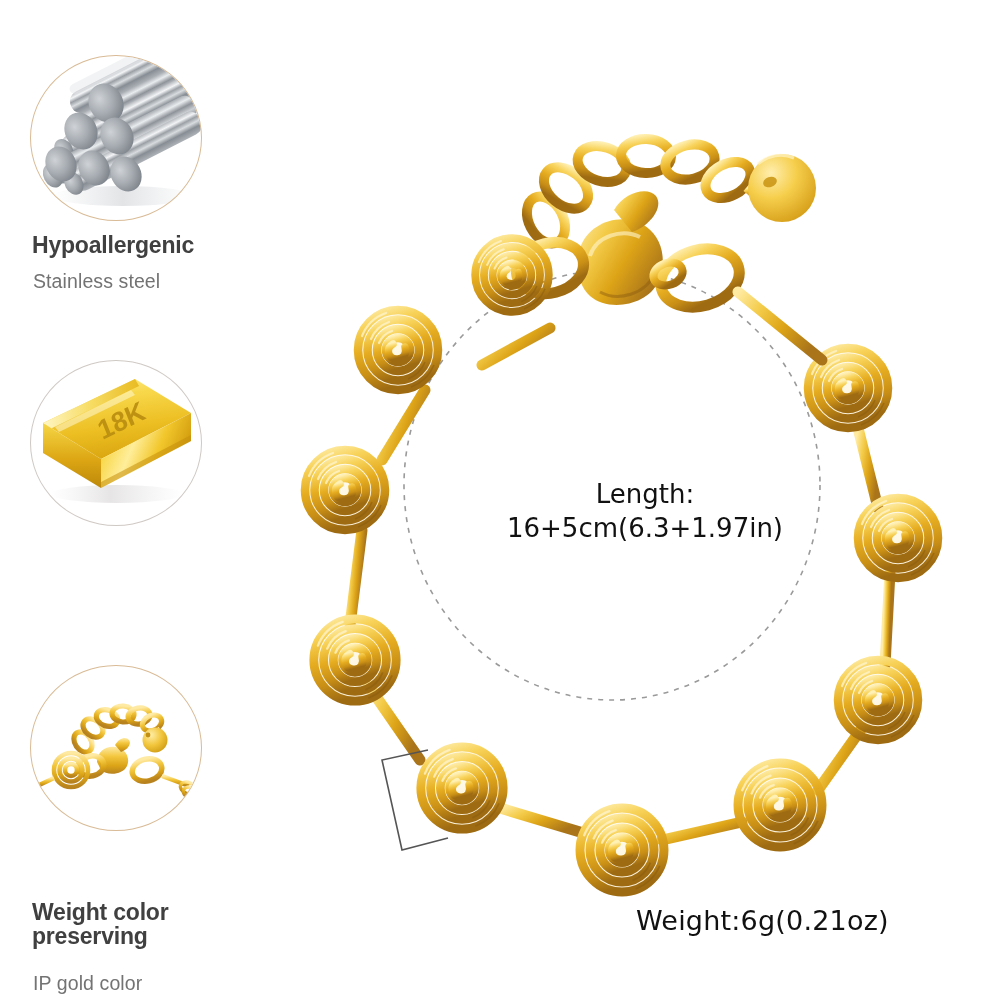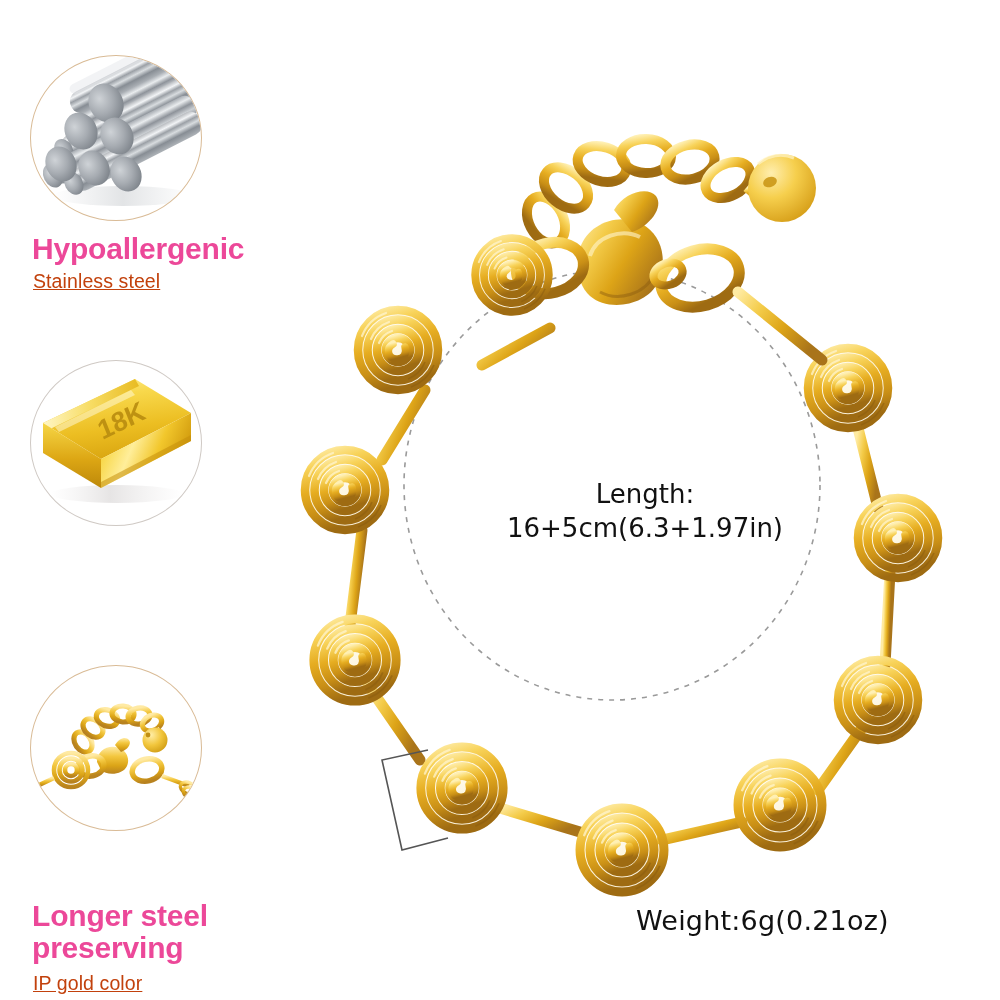--- a/index.html
+++ b/index.html
@@ -40,34 +40,33 @@
     box-sizing: border-box;
     overflow: hidden;
     background: #ffffff;
   }
   .feature-circle.gray-ring { border-color: #cfc9c4; }
   .feature-circle.tan-ring  { border-color: #d9bb96; }
 
   .feature-title {
     position: absolute;
     left: 32px;
-    font-size: 30px;
+    font-size: 23px;
     font-weight: bold;
-    color: #ec4899;
+    color: #404040;
     line-height: 1.05;
     letter-spacing: -0.2px;
     white-space: pre-line;
   }
   .feature-sub {
     position: absolute;
     left: 33px;
     font-size: 19.5px;
-    color: #c2410c;
+    color: #737373;
     letter-spacing: 0.1px;
-    text-decoration: underline;
   }
 
   
   #product {
     position: absolute;
     left: 250px;
     top: 60px;
     width: 750px;
     height: 880px;
   }
@@ -222,21 +221,21 @@
           <path d="M70,98 L160,52 L160,80 L70,127 Z" fill="url(#barFront)"></path>
 
           <path d="M70,121 L160,74 L160,80 L70,127 Z" fill="#c48e0b" opacity=".55"></path>
 
           <path d="M24,66 L100,29 L104,34 L28,71 Z" fill="#fffbe0" opacity=".5"></path>
 
           <text x="98" y="66" font-family="Liberation Sans, sans-serif" font-size="27" font-weight="bold" fill="#bb8f11" opacity=".95" transform="rotate(-26 98 66) skewX(-4)" text-anchor="middle">18K</text>
         </svg>
       </div>
     </div>
-    <div class="feature-title" style="top:540px;">Longer steel
+    <div class="feature-title" style="top:540px;">Weight color
 preserving</div>
     <div class="feature-sub" style="top:612px;">IP gold color</div>
   </div>
 
   <div class="feature" style="top:665px;">
     <div class="feature-icon-wrap">
       <div class="feature-circle tan-ring">
         <svg width="172" height="166" viewBox="0 0 172 166">
           <defs>
             <linearGradient id="gW" x1="0" y1="0" x2="0" y2="1">

